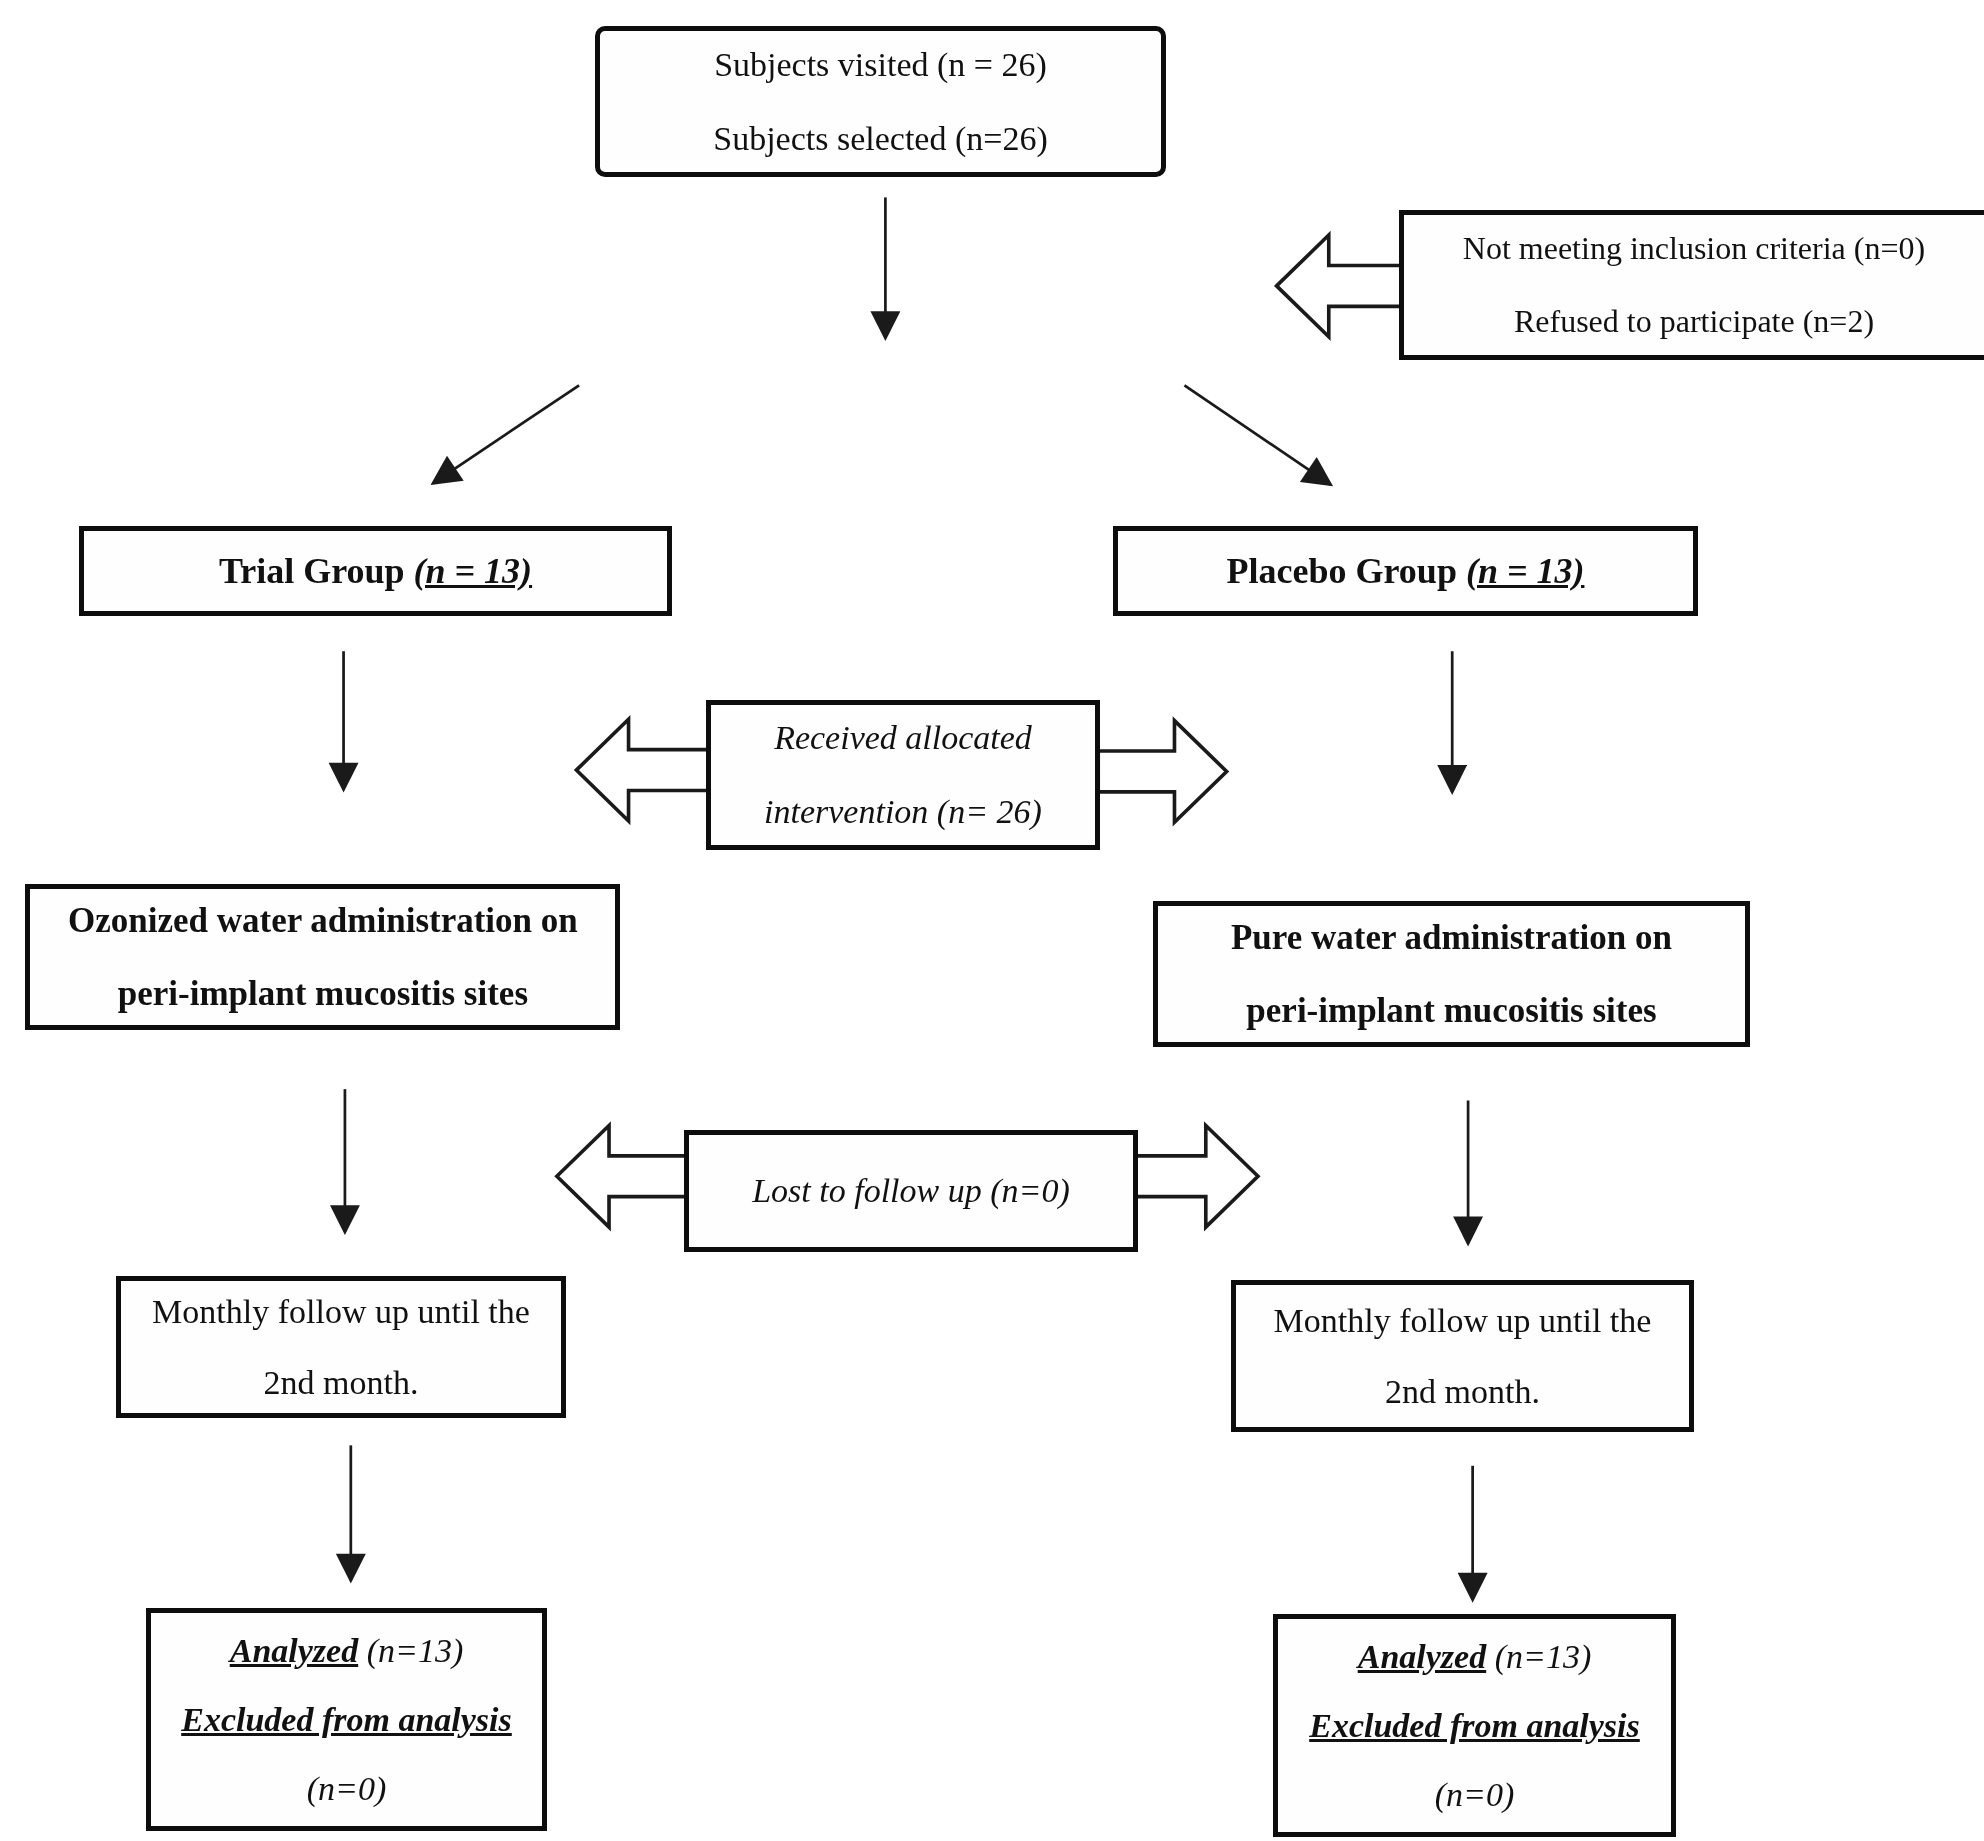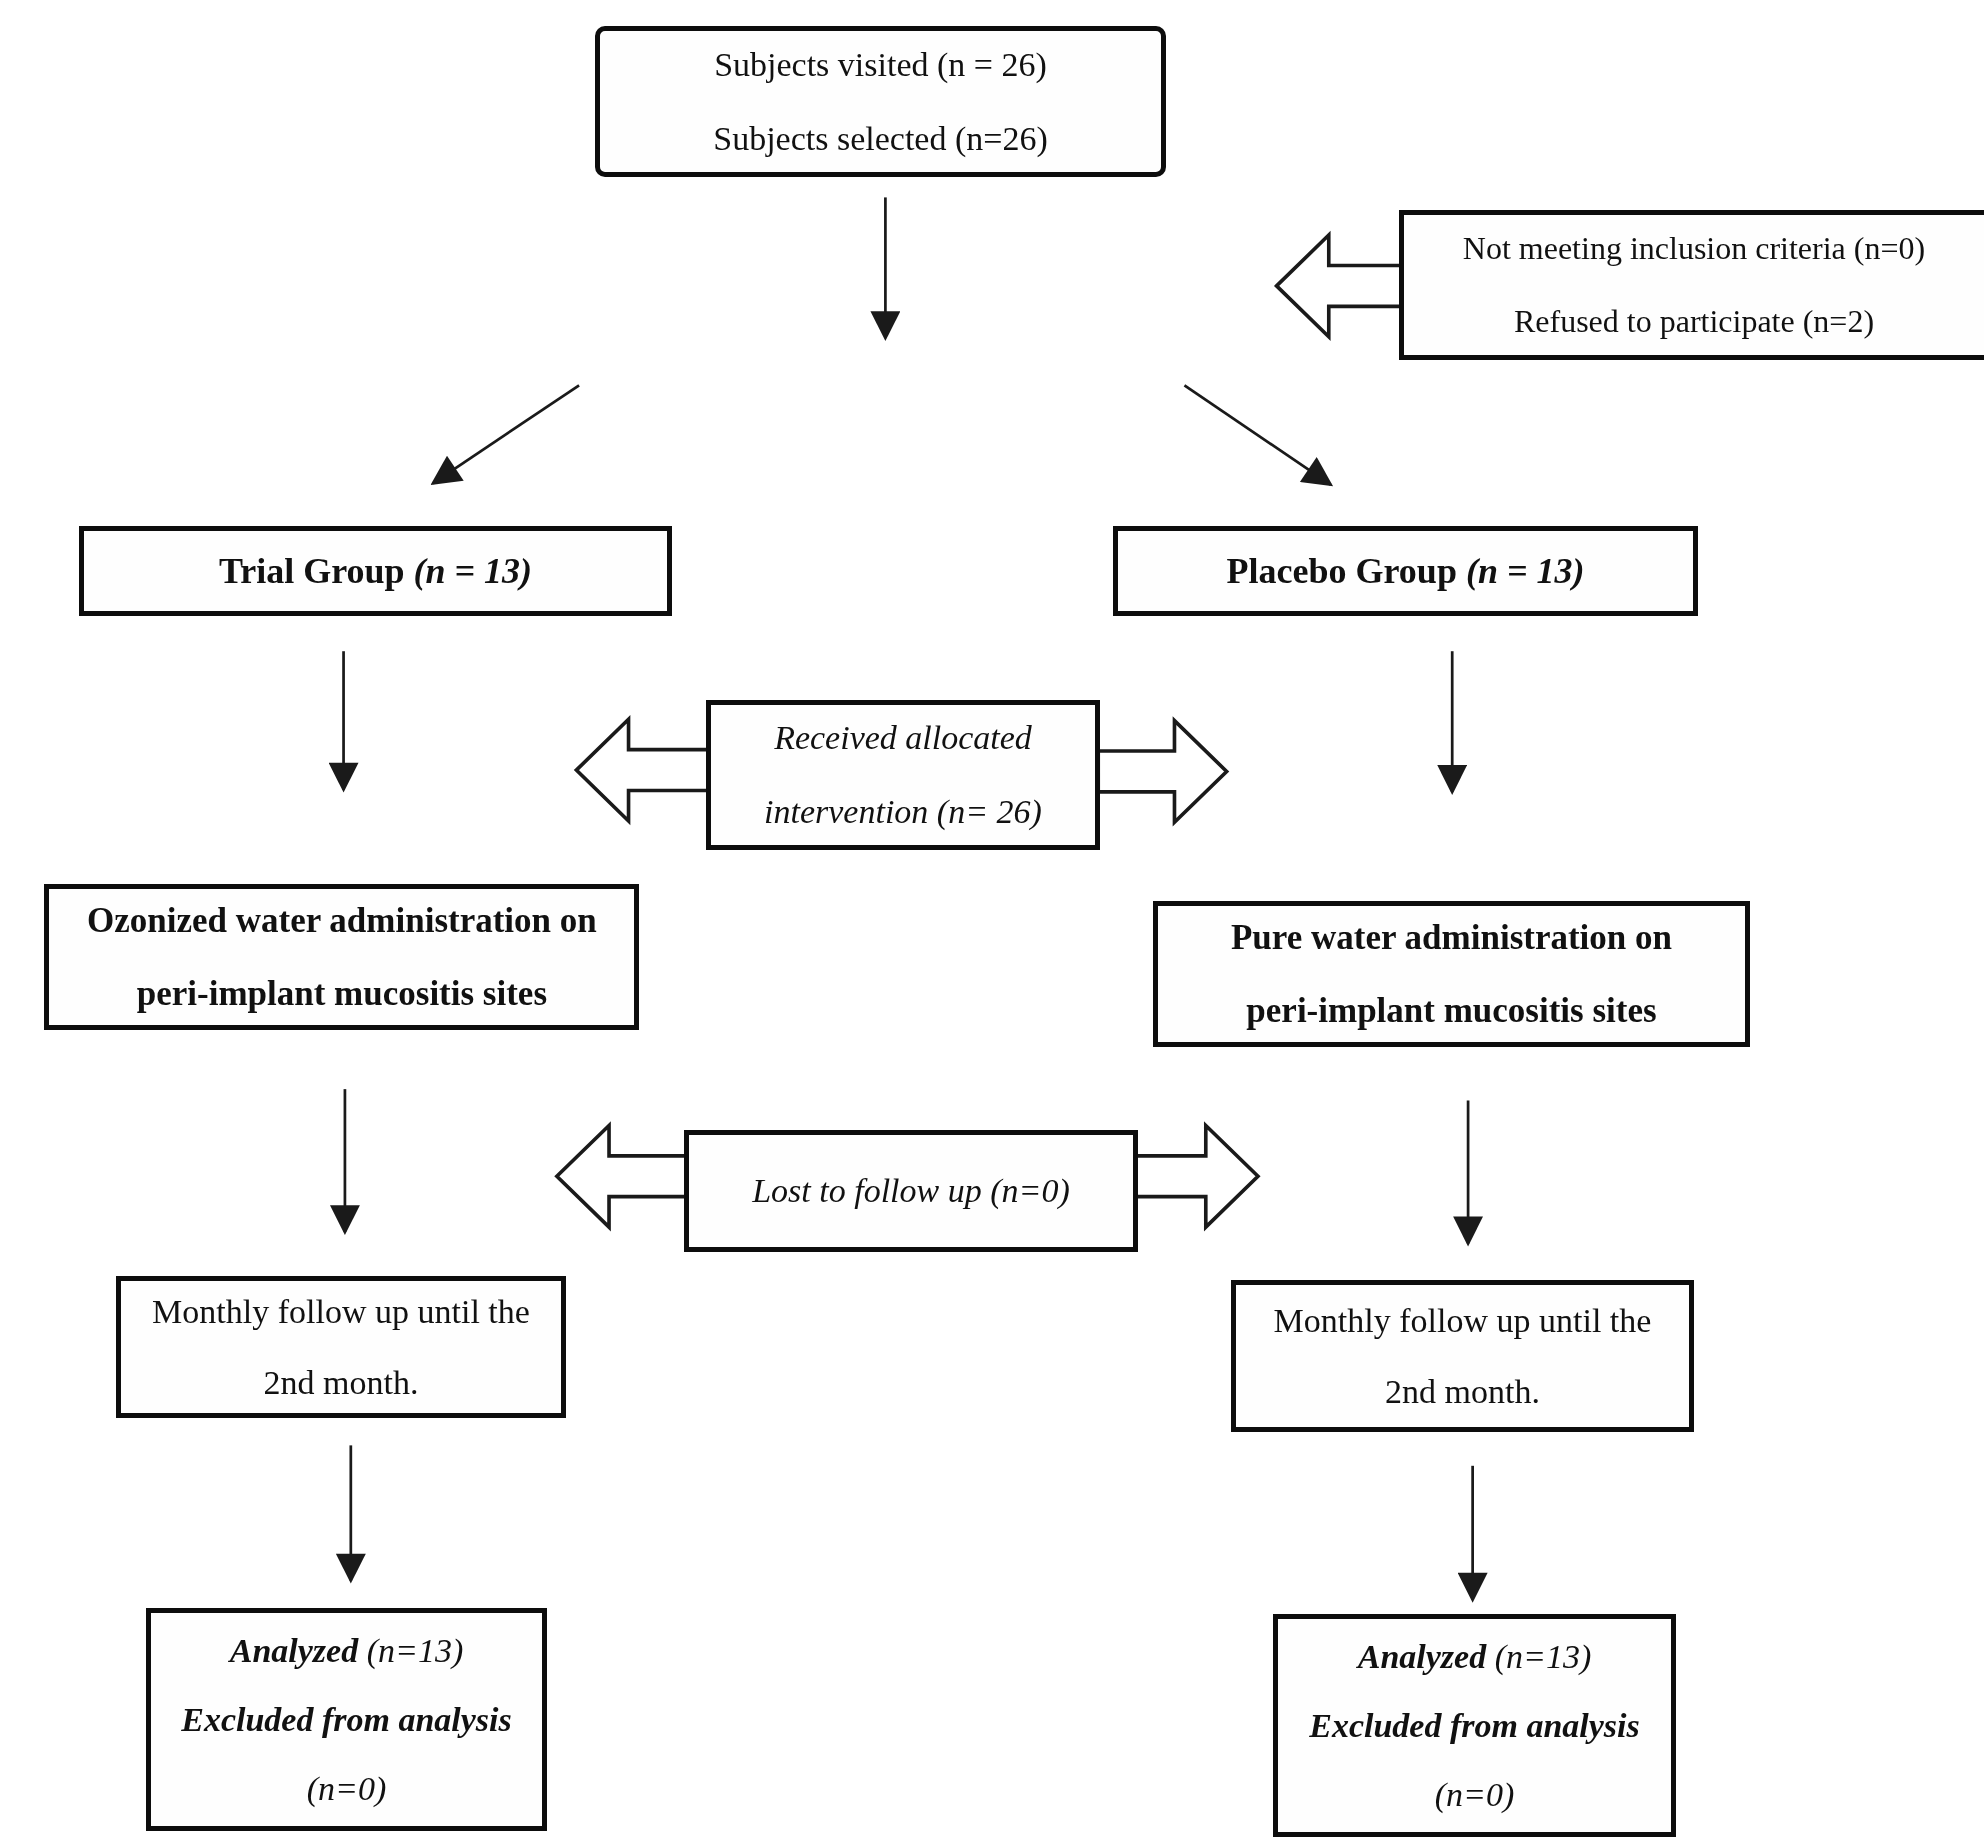--- a/index.html
+++ b/index.html
@@ -20,28 +20,28 @@
     background:#fefefe;
     display:flex;
     flex-direction:column;
     justify-content:center;
     align-items:center;
     text-align:center;
   }
   .line{display:block;white-space:nowrap;}
   .b{font-weight:bold;}
   .i{font-style:italic;}
-  .bi{font-weight:bold;font-style:italic;}
+  .bi{font-weight:bold;font-style:italic;text-decoration:underline;}
 
   #top-box{left:595px;top:26px;width:571px;height:151px;font-size:34px;line-height:74px;border-radius:10px;}
   #exclusion-box{left:1399px;top:210px;width:590px;height:150px;font-size:32px;line-height:73px;}
   #trial-box{left:79px;top:526px;width:593px;height:90px;font-size:36px;line-height:45px;}
   #placebo-box{left:1113px;top:526px;width:585px;height:90px;font-size:36px;line-height:45px;justify-content:center;}
   #intervention-box{left:706px;top:700px;width:394px;height:150px;font-size:34px;line-height:74px;}
-  #ozonized-box{left:25.4px;top:884px;width:595px;height:146px;font-size:35px;line-height:73px;margin-left:19px;}
+  #ozonized-box{left:25.4px;top:884px;width:595px;height:146px;font-size:35px;line-height:73px;}
   #pure-box{left:1153px;top:901px;width:597px;height:146px;font-size:35px;line-height:73px;}
   #lost-box{left:684px;top:1130px;width:454px;height:122px;font-size:34px;line-height:50px;}
   #monthly-left-box{left:116px;top:1276px;width:450px;height:142px;font-size:34px;line-height:71px;}
   #monthly-right-box{left:1231px;top:1280px;width:463px;height:152px;font-size:34px;line-height:71px;}
   #analyzed-left-box{left:146px;top:1608px;width:401px;height:223px;font-size:34px;line-height:69px;}
   #analyzed-right-box{left:1273px;top:1614px;width:403px;height:223px;font-size:34px;line-height:69px;}
 </style>
 </head>
 <body>
 

